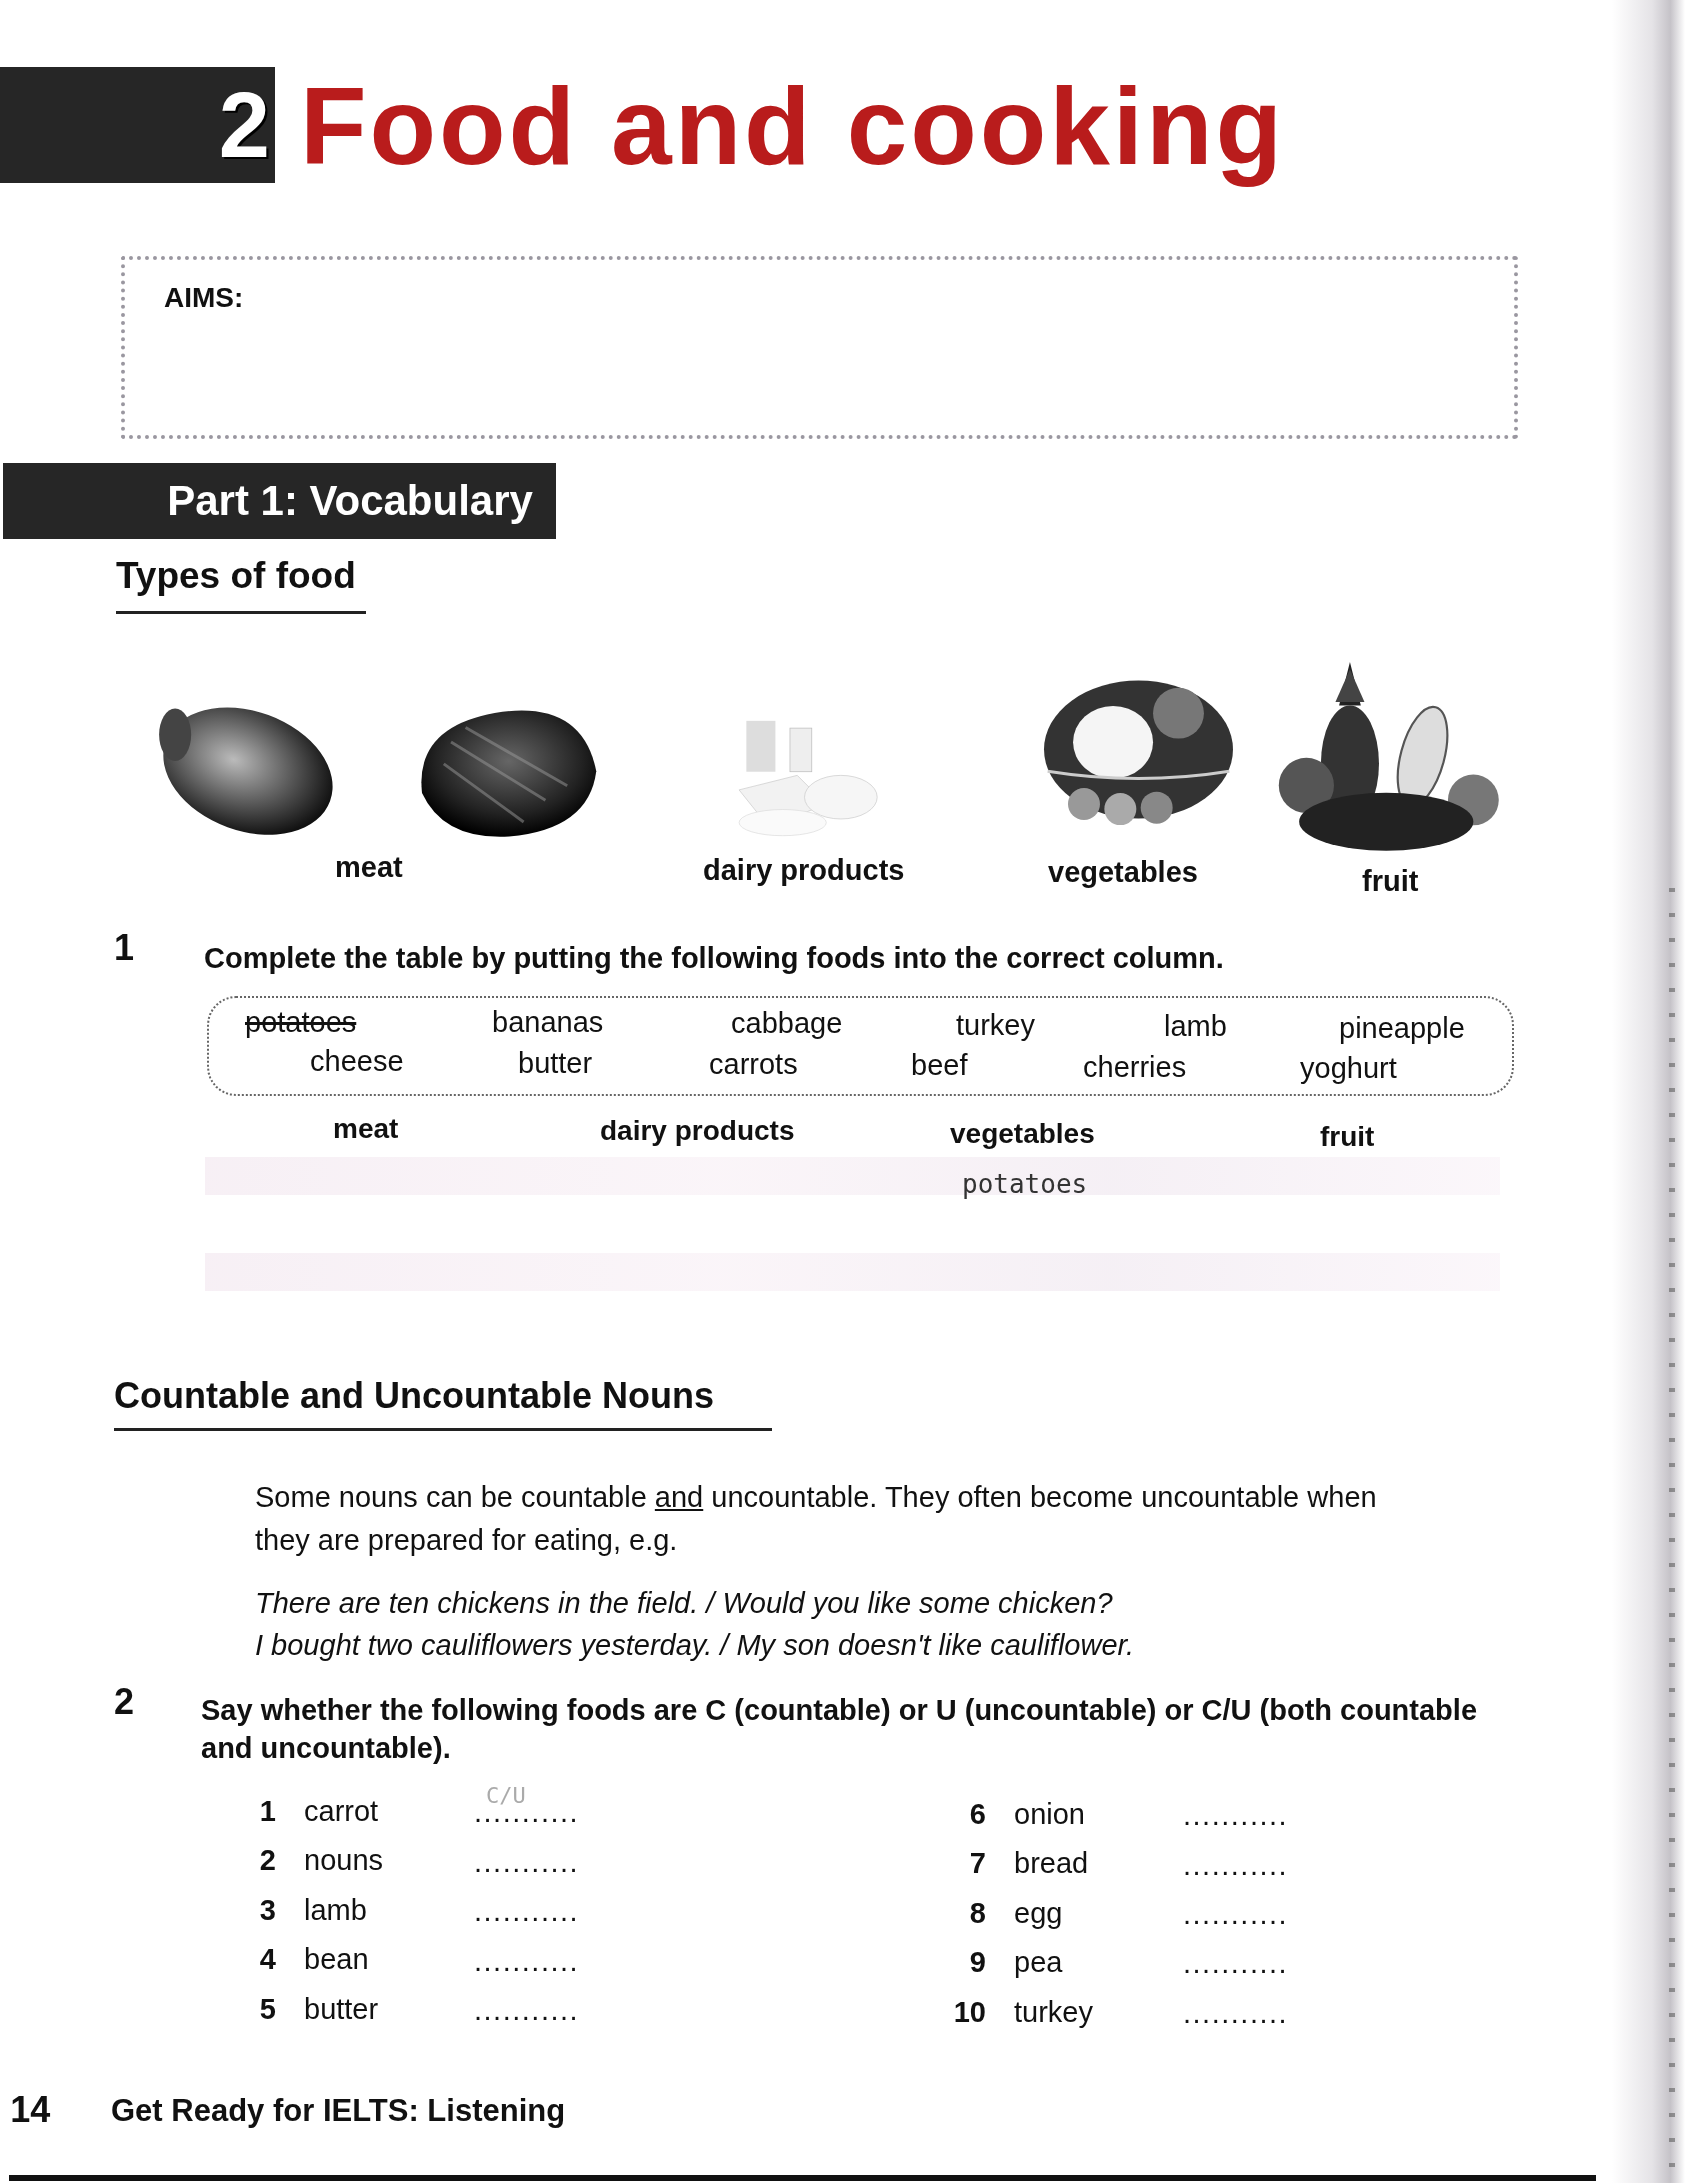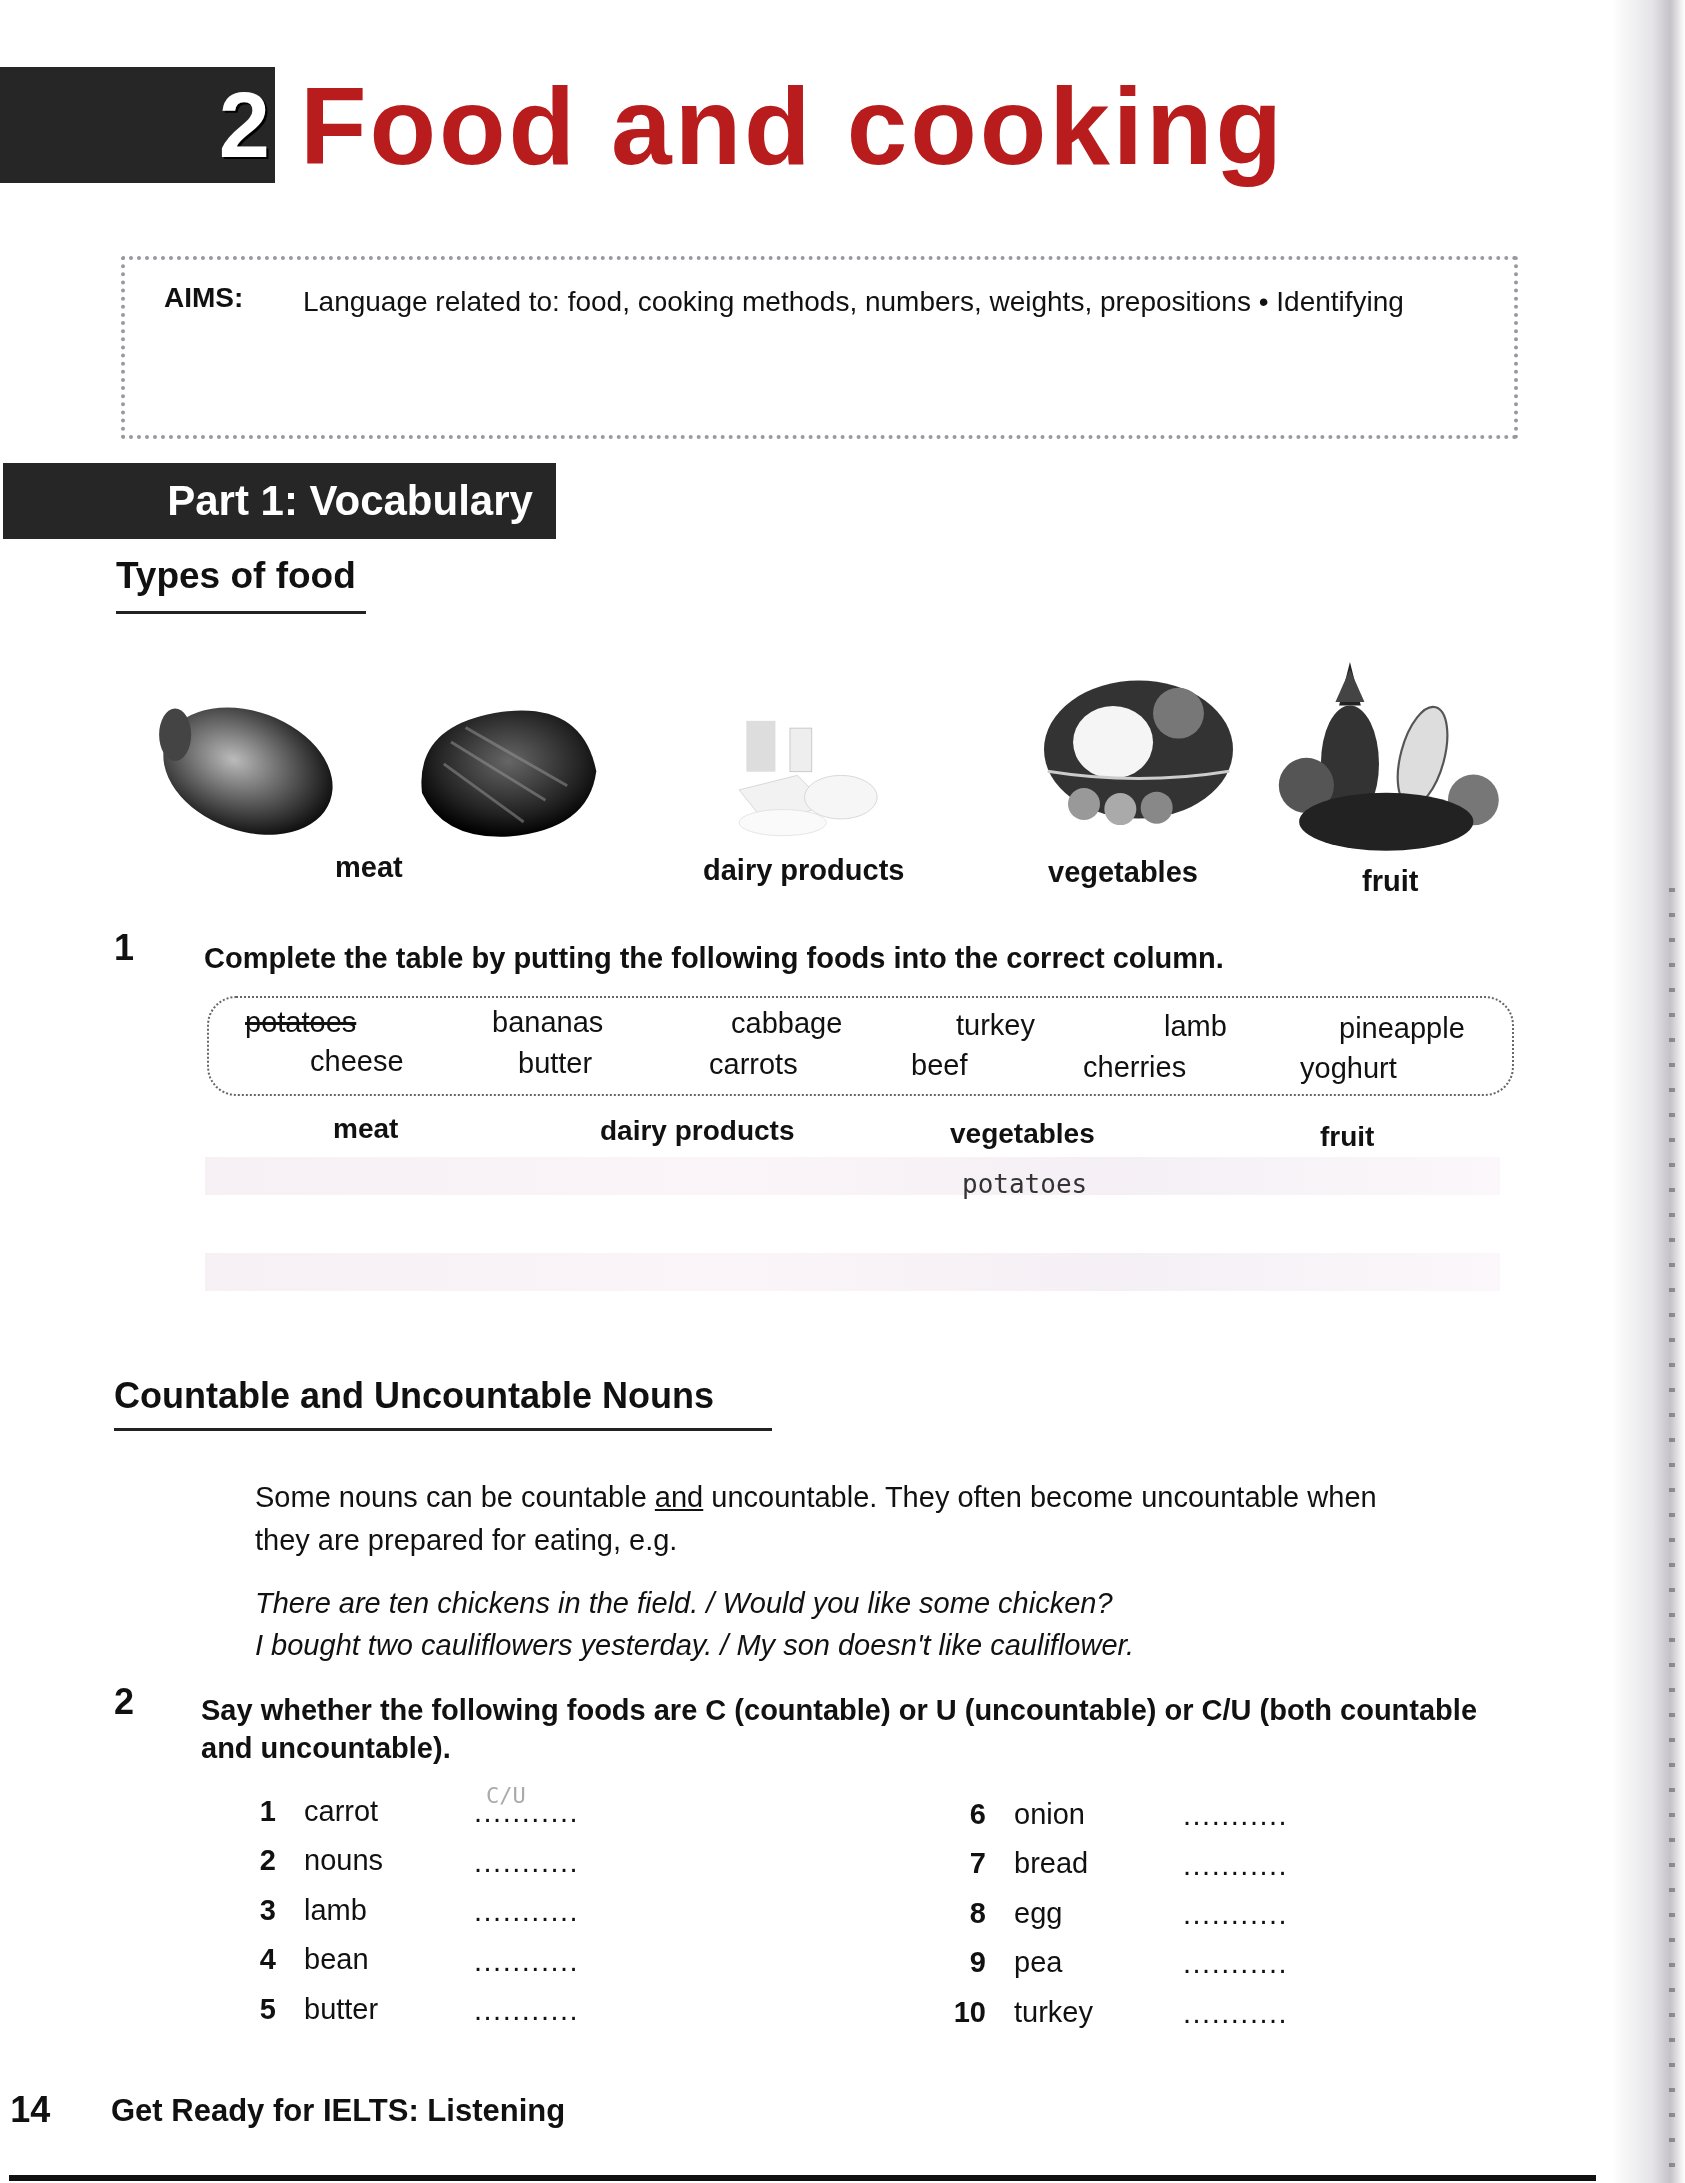--- a/index.html
+++ b/index.html
@@ -71,21 +71,20 @@
 <div class="binding"></div>
 <div class="binding-marks"></div>
 
 <div class="abs chap-block"></div>
 <div class="abs chap-num">2</div>
 <div class="abs chap-title">Food and cooking</div>
 
 <div class="abs aims-box"></div>
 <div class="abs aims-label">AIMS:</div>
 <div class="abs aims-text">
-  <div>Language related to: food, cooking methods, numbers, weights, prepositions • Identifying</div>
 </div>
 
 <div class="abs part-bar"></div>
 <div class="abs part-title">Part 1: Vocabulary</div>
 
 <div class="abs sub-heading" style="left:116px; top:555px;">Types of food</div>
 <div class="abs sub-underline" style="left:116px; top:611px; width:250px;"></div>
 
 <div class="food-img" style="left:146px; top:691px; width:193px; height:153px;">
   <svg width="193" height="153" viewBox="0 0 265 210">

